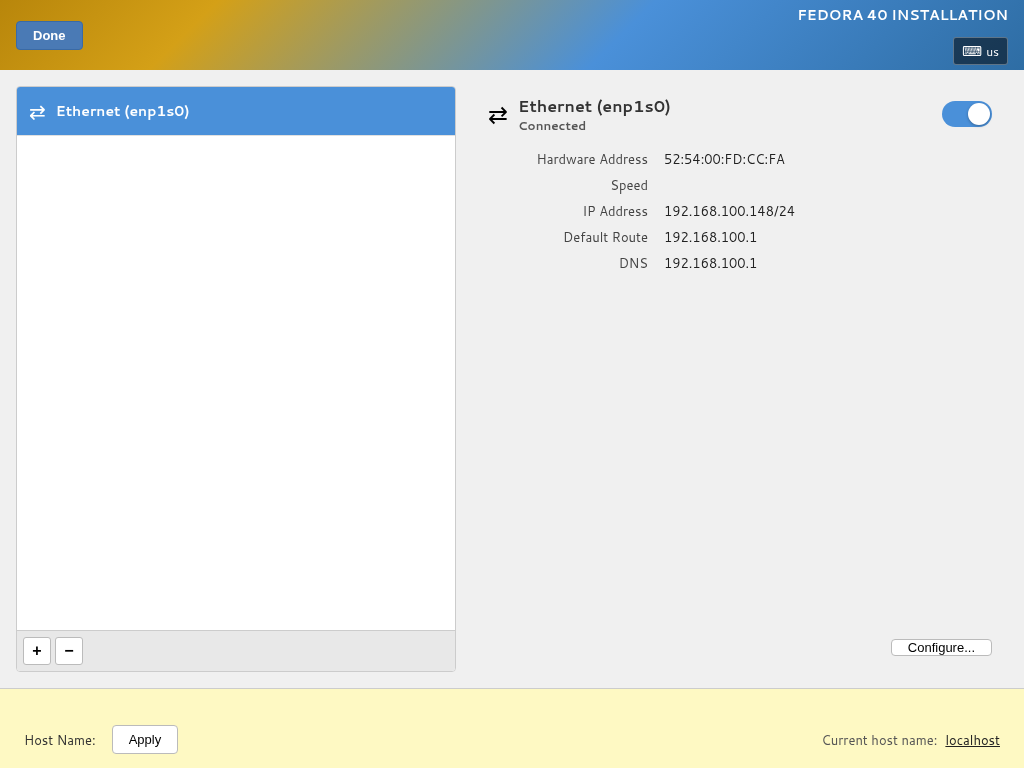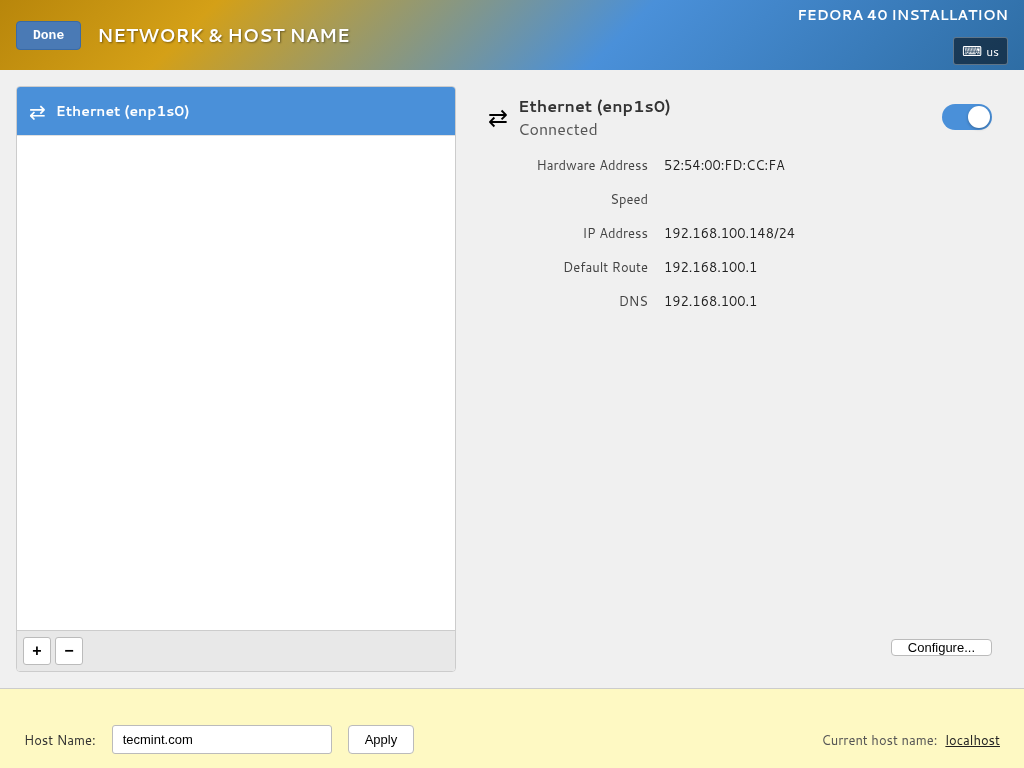--- a/index.html
+++ b/index.html
@@ -35,21 +35,20 @@
     }
     .done-button {
       background: #4a7ab5;
       color: white;
       border: 1px solid #3a6aa5;
       border-radius: 4px;
       padding: 6px 16px;
       font-size: 13px;
       cursor: pointer;
       font-weight: bold;
-      font-family: Liberation Mono, monospace;
     }
     .header-right {
       display: flex;
       align-items: center;
       gap: 12px;
       flex-direction: column;
       align-items: flex-end;
     }
     .fedora-title {
       color: white;
@@ -159,22 +158,23 @@
     .device-icon {
       font-size: 24px;
     }
     .device-info {}
     .device-name {
       font-size: 16px;
       font-weight: bold;
       color: #333;
     }
     .device-status {
-      font-size: 16px;
+      font-size: 12px;
       color: #555;
+      font-weight: bold;
     }
     .toggle-switch {
       margin-left: auto;
     }
     
     .toggle {
       width: 50px;
       height: 26px;
       background: #4a90d9;
       border-radius: 13px;
@@ -188,21 +188,21 @@
       height: 22px;
       background: white;
       border-radius: 50%;
       top: 2px;
       right: 2px;
       box-shadow: 0 1px 3px rgba(0,0,0,0.3);
     }
     .detail-table {
       display: grid;
       grid-template-columns: 140px auto;
-      gap: 16px 16px;
+      gap: 8px 16px;
       margin-left: 20px;
     }
     .detail-label {
       text-align: right;
       color: #444;
       font-size: 13px;
     }
     .detail-value {
       color: #222;
       font-size: 13px;
@@ -266,21 +266,20 @@
       font-size: 13px;
       text-decoration: underline;
     }
   </style>
 </head>
 <body>
 
 <div class="header">
   <div class="header-left">
     <button class="done-button">Done</button>
-    <span class="header-title">NETWORK &amp; HOST NAME</span>
   </div>
   <div class="header-right">
     <span class="fedora-title">FEDORA 40 INSTALLATION</span>
     <div class="keyboard-indicator">
       <span class="keyboard-icon">⌨</span>
       <span>us</span>
     </div>
   </div>
 </div>
 
@@ -330,20 +329,19 @@
       <span class="detail-value">192.168.100.1</span>
     </div>
 
     <button class="configure-button">Configure...</button>
   </div>
 
 </div>
 
 <div class="bottom-bar">
   <label class="hostname-label">Host Name:</label>
-  <input class="hostname-input" type="text" placeholder="Enter host name" value="tecmint.com" style="">
   <button class="apply-button">Apply</button>
 
   <div class="current-hostname-section">
     <span class="current-hostname-label">Current host name:</span>
     <span class="current-hostname-value">localhost</span>
   </div>
 </div>
 
 </body></html>

